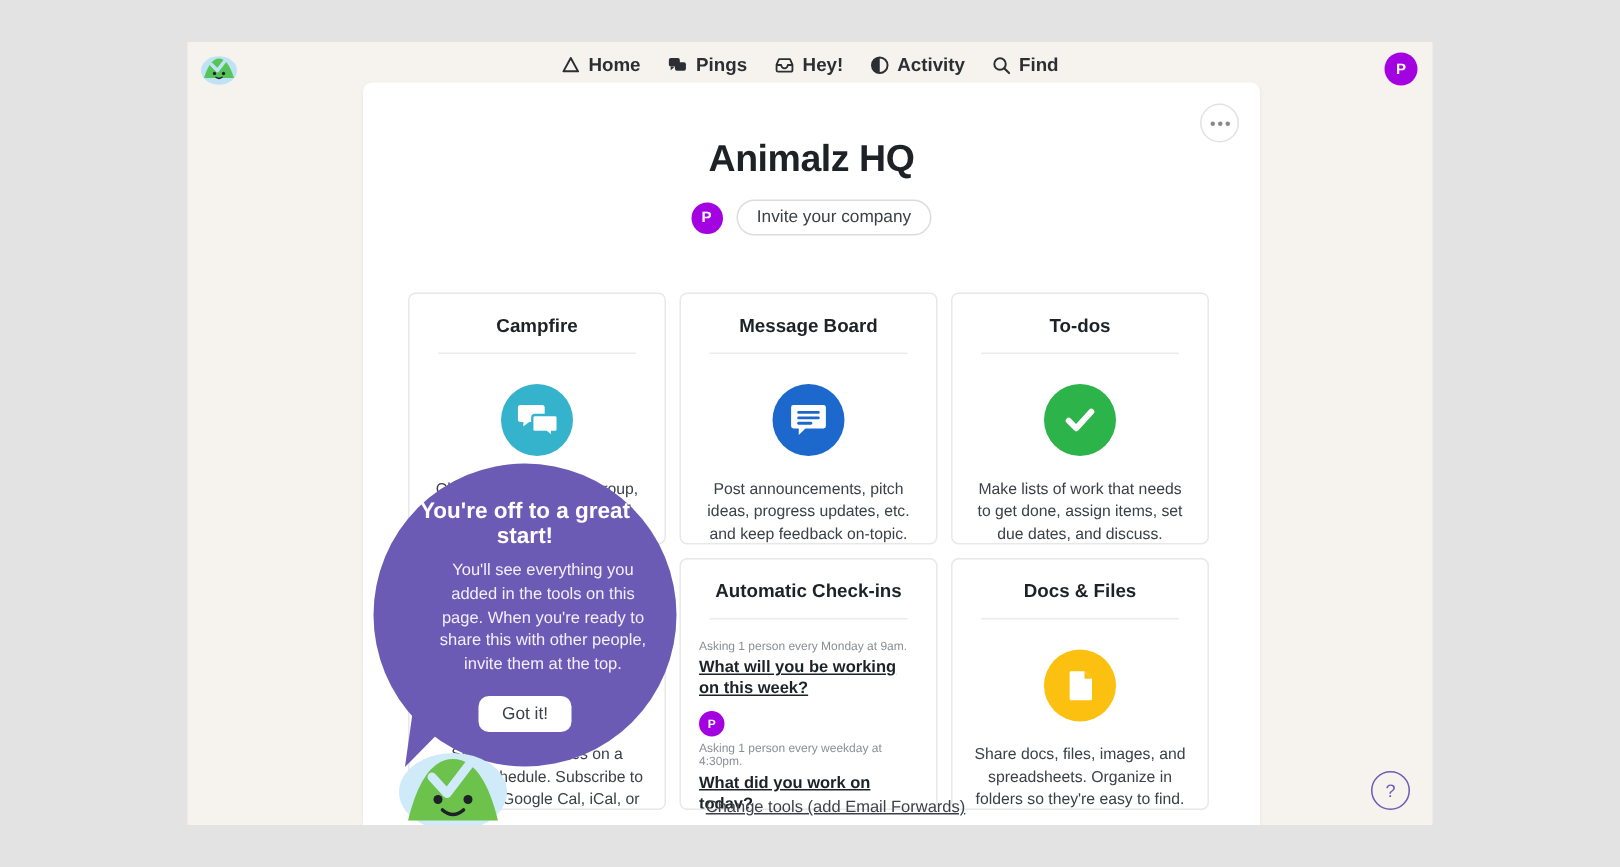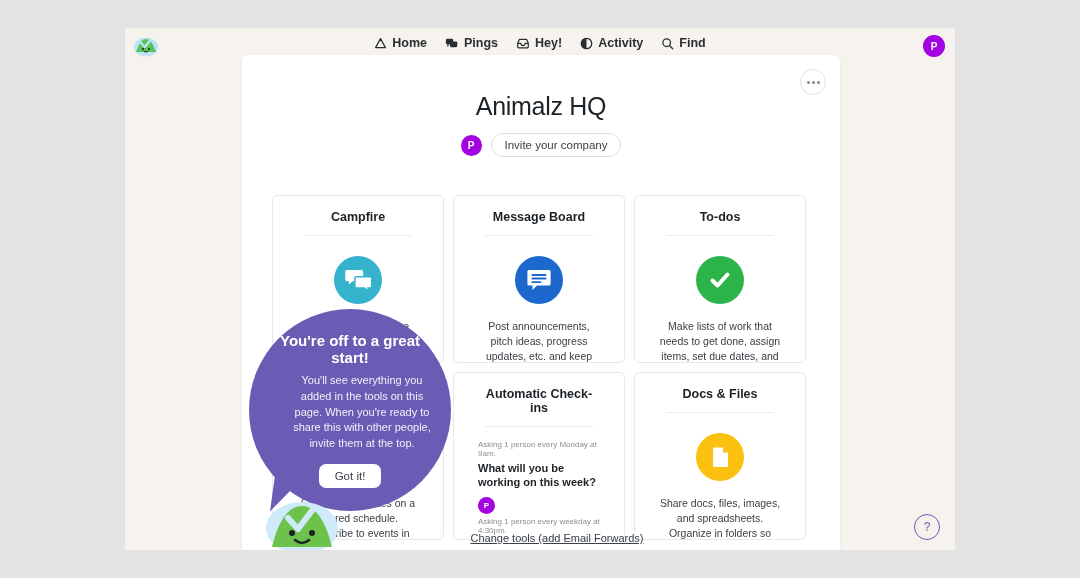--- a/index.html
+++ b/index.html
@@ -43,21 +43,21 @@
     overflow:hidden;
   }
   .dots-btn{
     position:absolute;right:14px;top:14px;width:24px;height:24px;border-radius:50%;
     border:1px solid #e2e2e2;background:#fff;
     display:flex;align-items:center;justify-content:center;gap:2px;cursor:pointer;
   }
   .dots-btn i{width:3px;height:3px;border-radius:50%;background:#8a8a8a;display:block;}
 
   .page-title{
-    text-align:center;margin-top:37px;font-size:25px;font-weight:normal;color:#1d2227;
+    text-align:center;margin-top:37px;font-size:25px;font-weight:bold;color:#1d2227;
     letter-spacing:-.3px;
   }
   .page-sub{
     text-align:center;margin-top:8px;font-size:12.5px;color:#3b4147;
   }
   .invite-row{
     margin-top:12px;display:flex;align-items:center;justify-content:center;gap:9px;
   }
   .invite-av{
     width:21px;height:21px;border-radius:50%;background:#a303e0;color:#fff;
@@ -69,39 +69,39 @@
     font-family:"Liberation Sans", sans-serif;
   }
 
   
   .grid{
     position:absolute;left:30px;top:140px;width:538px;
     display:grid;grid-template-columns:repeat(3,172px);gap:9px;
   }
   .tile{
     background:#fff;border:1px solid #e8e8e8;border-radius:5px;
-    height:168px;padding:0 24px;box-sizing:border-box;position:relative;overflow:hidden;
+    height:168px;padding:0 12px;box-sizing:border-box;position:relative;overflow:hidden;
   }
   .tile-title{
     text-align:center;font-size:12.5px;font-weight:bold;color:#1d2227;
     padding-top:14px;padding-bottom:11px;
   }
   .tile-rule{height:1px;background:#ececec;margin:0 7px;}
   .tile-icon{
     margin:20px auto 0;width:48px;height:48px;border-radius:50%;
     display:flex;align-items:center;justify-content:center;
   }
   .tile-desc{
     margin-top:15px;text-align:center;font-size:10.5px;line-height:1.45;color:#3b4147;
   }
 
   
   .ci-list{padding-top:10px;}
   .ci-meta{font-size:8px;color:#8a8f94;margin-top:3px;}
-  .ci-q{font-size:11px;font-weight:bold;color:#1d2227;line-height:1.3;margin-top:3px;}
+  .ci-q{font-size:11px;font-weight:bold;color:#1d2227;line-height:1.3;margin-top:3px;text-decoration:underline;}
   .ci-av{
     width:17px;height:17px;border-radius:50%;background:#a303e0;color:#fff;
     font-size:8px;font-weight:bold;display:flex;align-items:center;justify-content:center;
     margin-top:7px;
   }
 
   .change-tools{
     position:absolute;left:0;top:477px;width:598px;text-align:center;
     font-size:11px;color:#3b4147;text-decoration:underline;cursor:pointer;padding-left:16px;
   }

